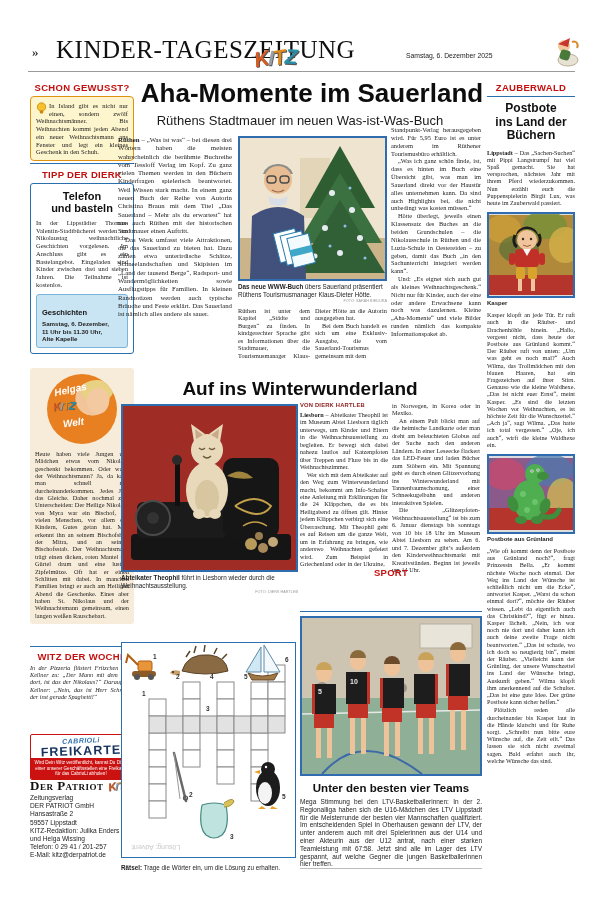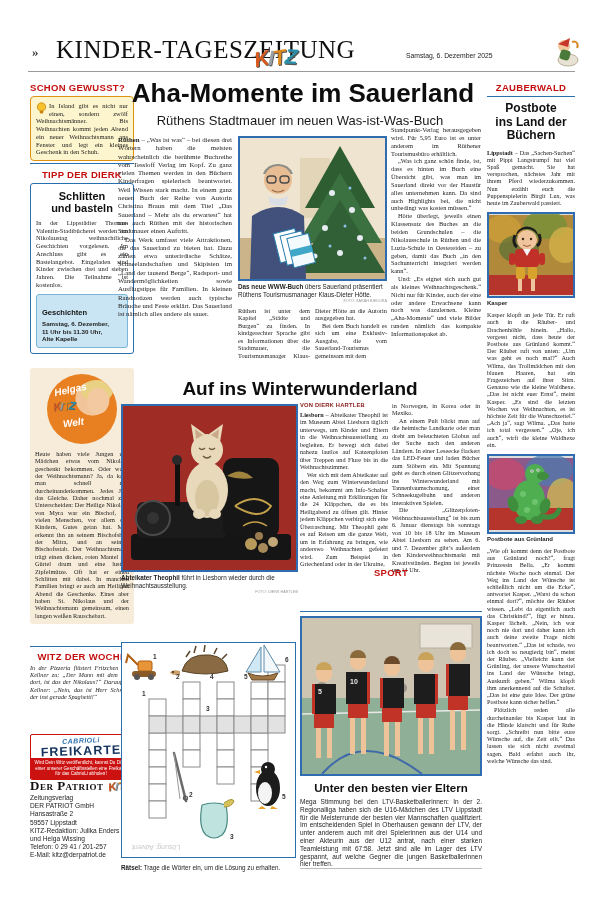--- a/index.html
+++ b/index.html
@@ -87,33 +87,33 @@
   <span class="abs issue-date" style="left:406px;top:52px;">Samstag, 6. Dezember 2025</span>
   <svg class="abs" style="left:548px;top:34px;" width="36" height="34" viewBox="0 0 36 34">
     <ellipse cx="20" cy="26" rx="10" ry="6" fill="#e8e2d4" stroke="#b8ae98" stroke-width="1"></ellipse>
     <circle cx="16" cy="12" r="6" fill="#f2c79c"></circle>
     <path d="M10,10 L22,4 L20,13 Z" fill="#c8372c"></path>
     <rect x="12" y="16" width="10" height="10" rx="3" fill="#4a7a3a" transform="rotate(18 17 21)"></rect>
     <path d="M24,8 C28,6 31,10 29,14" stroke="#d88a2a" stroke-width="2" fill="none"></path>
   </svg>
   <div class="abs header-rule" style="left:28px;top:71px;width:547px;"></div>
 
-  <div class="abs sec-head" style="left:30px;top:82px;width:104px;text-align:left;">SCHON GEWUSST?</div>
+  <div class="abs sec-head" style="left:30px;top:82px;width:104px;text-align:center;">SCHON GEWUSST?</div>
   <div class="abs yellow-box" style="left:30px;top:96px;width:92px;">
     <svg width="11" height="13" viewBox="0 0 11 13" style="float:left;margin:0 2px 1px 0;">
       <circle cx="5.5" cy="5" r="4.2" fill="#f5c12c" stroke="#c8860f" stroke-width=".8"></circle>
       <rect x="3.8" y="8.6" width="3.4" height="3" rx="1" fill="#c8860f"></rect>
     </svg>
     <div class="bt f-left">In Island gibt es nicht nur einen, sondern zwölf Weihnachtsmänner. Bis Weihnachten kommt jeden Abend ein neuer Weihnachtsmann ans Fenster und legt ein kleines Geschenk in den Schuh.</div>
   </div>
 
   <div class="abs blue-rule" style="left:30px;top:163px;width:104px;"></div>
   <div class="abs sec-head" style="left:30px;top:169px;width:104px;">TIPP DER DIERK</div>
   <div class="abs tip-box" style="left:30px;top:183px;width:92px;">
-    <div class="tip-title"><span>Schlitten</span><br><span>und basteln</span></div>
+    <div class="tip-title"><span>Telefon</span><br><span>und basteln</span></div>
     <div class="bt f-left">In der Lippstädter Thomas-Valentin-Stadtbücherei werden am Nikolaustag weihnachtliche Geschichten vorgelesen. Im Anschluss gibt es ein Bastelangebot. Eingeladen sind Kinder zwischen drei und sieben Jahren. Die Teilnahme ist kostenlos.</div>
     <div class="gesch-box">
       <div class="gesch-title">Geschichten</div>
       <div class="gesch-line">Samstag, 6. Dezember,</div>
       <div class="gesch-line">11 Uhr bis 11.30 Uhr,</div>
       <div class="gesch-line">Alte Kapelle</div>
     </div>
   </div>
 
   <div class="abs helga-panel" style="left:30px;top:368px;width:94px;">
@@ -146,21 +146,21 @@
     <div>Zeitungsverlag</div>
     <div>DER PATRIOT GmbH</div>
     <div>Hansastraße 2</div>
     <div>59557 Lippstadt</div>
     <div>KITZ-Redaktion: Julika Enders</div>
     <div>und Helga Wissing</div>
     <div>Telefon: 0 29 41 / 201-257</div>
     <div>E-Mail: kitz@derpatriot.de</div>
   </div>
 
-  <div class="abs h1" style="left:121px;top:80px;width:364px;">Aha-Momente im Sauerland</div>
+  <div class="abs h1" style="left:130px;top:80px;width:364px;">Aha-Momente im Sauerland</div>
   <div class="abs h1sub" style="left:118px;top:113px;width:364px;">Rüthens Stadtmauer im neuen Was-ist-Was-Buch</div>
 
   <div class="abs bt f-main clip" style="left:118px;top:136px;width:114px;height:228px;">
     <p class="noind"><span class="lead">Rüthen</span><span> – „Was ist was“ – bei diesen drei Wörtern haben die meisten wahrscheinlich die berühmte Buchreihe vom Tessloff Verlag im Kopf. Zu ganz vielen Themen werden in den Büchern Kinderfragen spielerisch beantwortet. Weil Wissen stark macht. In einem ganz neuen Buch der Reihe von Autorin Christina Braun mit dem Titel „Das Sauerland – Mehr als du erwartest“ hat nun auch Rüthen mit der historischen Stadtmauer einen Auftritt.</span></p>
     <p class="ind">Das Werk umfasst viele Attraktionen, die das Sauerland zu bieten hat. Dazu zählen etwa unterirdische Schätze, Schneelandschaften und Skipisten im „Land der tausend Berge“, Radsport- und Wandermöglichkeiten sowie Ausflugstipps für Familien. In kleinen Randnotizen werden auch typische Bräuche und Feste erklärt. Das Sauerland ist nämlich alles andere als sauer.</p>
   </div>
 
   <div class="abs" style="left:238px;top:136px;width:149px;">
     <svg class="photo" width="145" height="141" viewBox="0 0 145 141">
       <rect width="145" height="141" fill="#efe4cf"></rect>
@@ -400,21 +400,21 @@
           <path d="M144,46 h24 v32 h-24 Z" fill="#1d1d1d"></path>
             <rect x="144" y="46" width="3" height="32" fill="#c23327"></rect>
           <rect x="146" y="78" width="20" height="14" fill="#c23327"></rect>
             <rect x="148" y="92" width="5" height="40" fill="#eec39a"></rect>
             <rect x="159" y="92" width="5" height="40" fill="#eec39a"></rect>
         </g>
       </svg>
       <span class="jersey-num" style="left:18px;top:72px;">5</span>
       <span class="jersey-num" style="left:50px;top:62px;">10</span>
     </div>
-    <div class="sport-title" style="margin-top:6px;">Unter den besten vier Eltern</div>
+    <div class="sport-title" style="margin-top:6px;">Unter den besten vier Teams</div>
     <div class="sport-text" style="margin-top:4px;">Mega Stimmung bei den LTV-Basketballerinnen: In der 2. Regionalliga haben sich die U16-Mädchen des LTV Lippstadt für die Meisterrunde der besten vier Mannschaften qualifiziert. Im entscheidenden Spiel in Oberhausen gewann der LTV, der unter anderem auch mit drei Spielerinnen aus der U14 und einer Akteurin aus der U12 antrat, nach einer starken Teamleistung mit 67:58. Jetzt sind alle im Lager des LTV gespannt, auf welche Gegner die jungen Basketballerinnen hier treffen.</div>
   </div>
   <div class="abs gray-rule" style="left:300px;top:868px;width:182px;"></div>
 
   <div class="abs" style="left:487px;top:82px;width:88px;">
     <div class="sec-head">ZAUBERWALD</div>
     <div class="blue-rule" style="margin:3px 0 5px 0;"></div>
     <div class="zw-title">
       <span>Postbote</span><br>
       <span>ins Land der</span><br>

